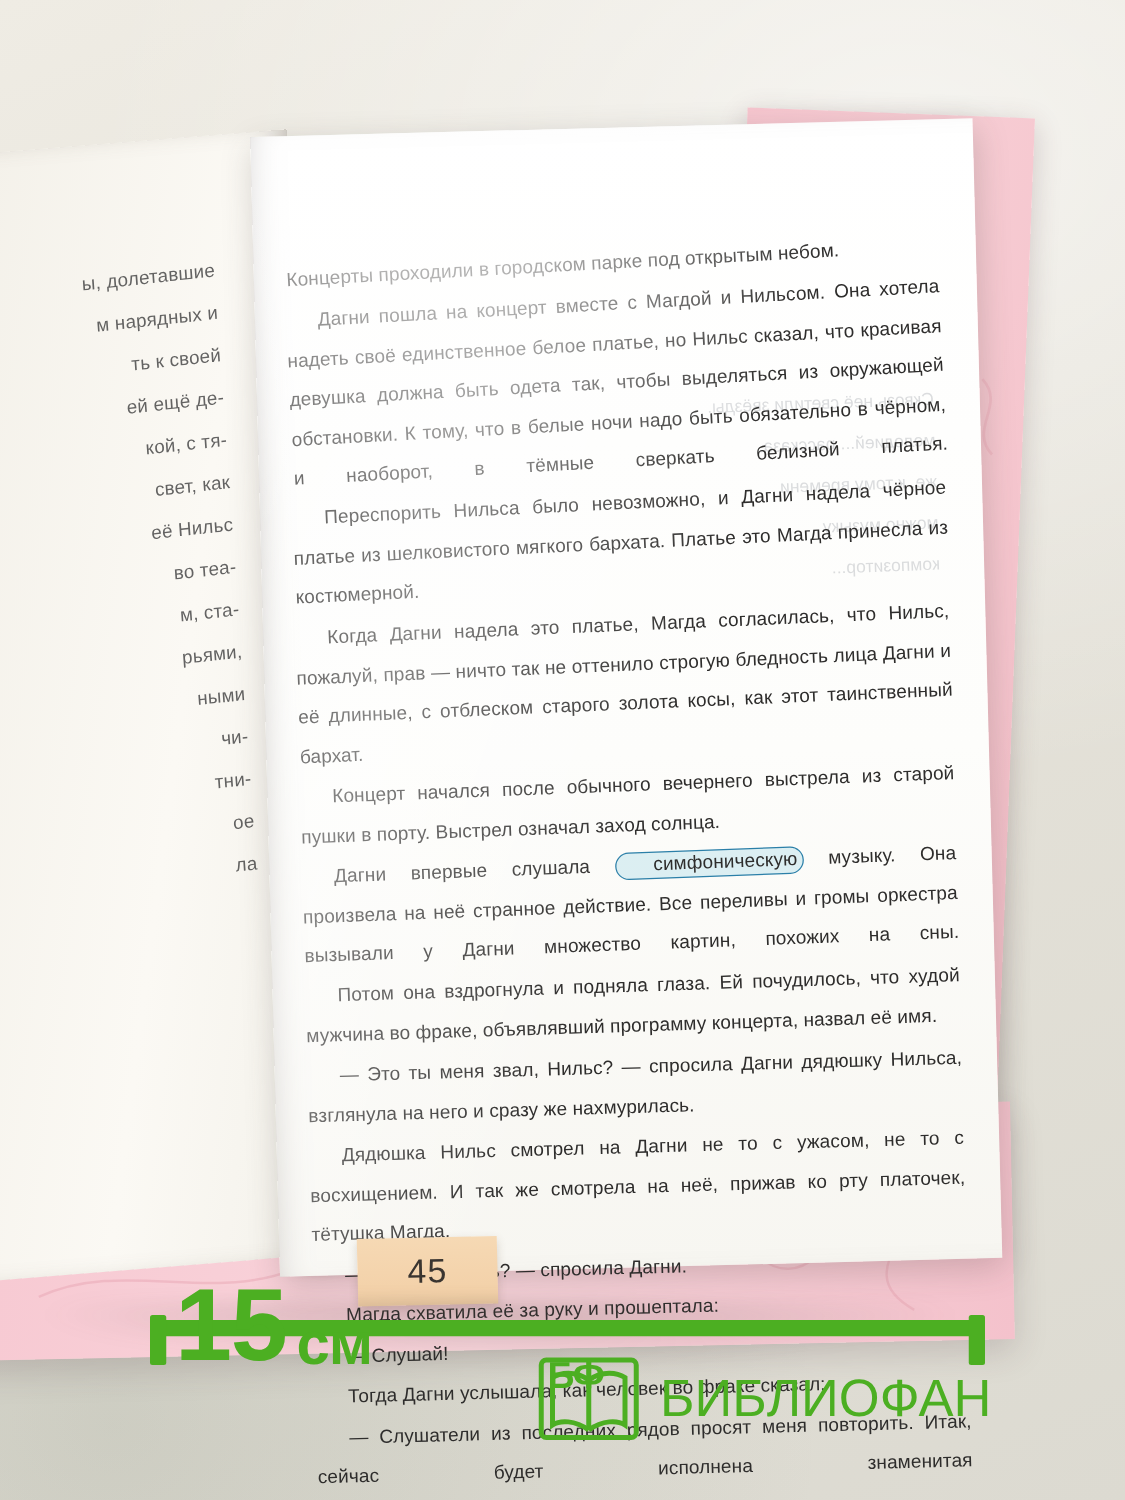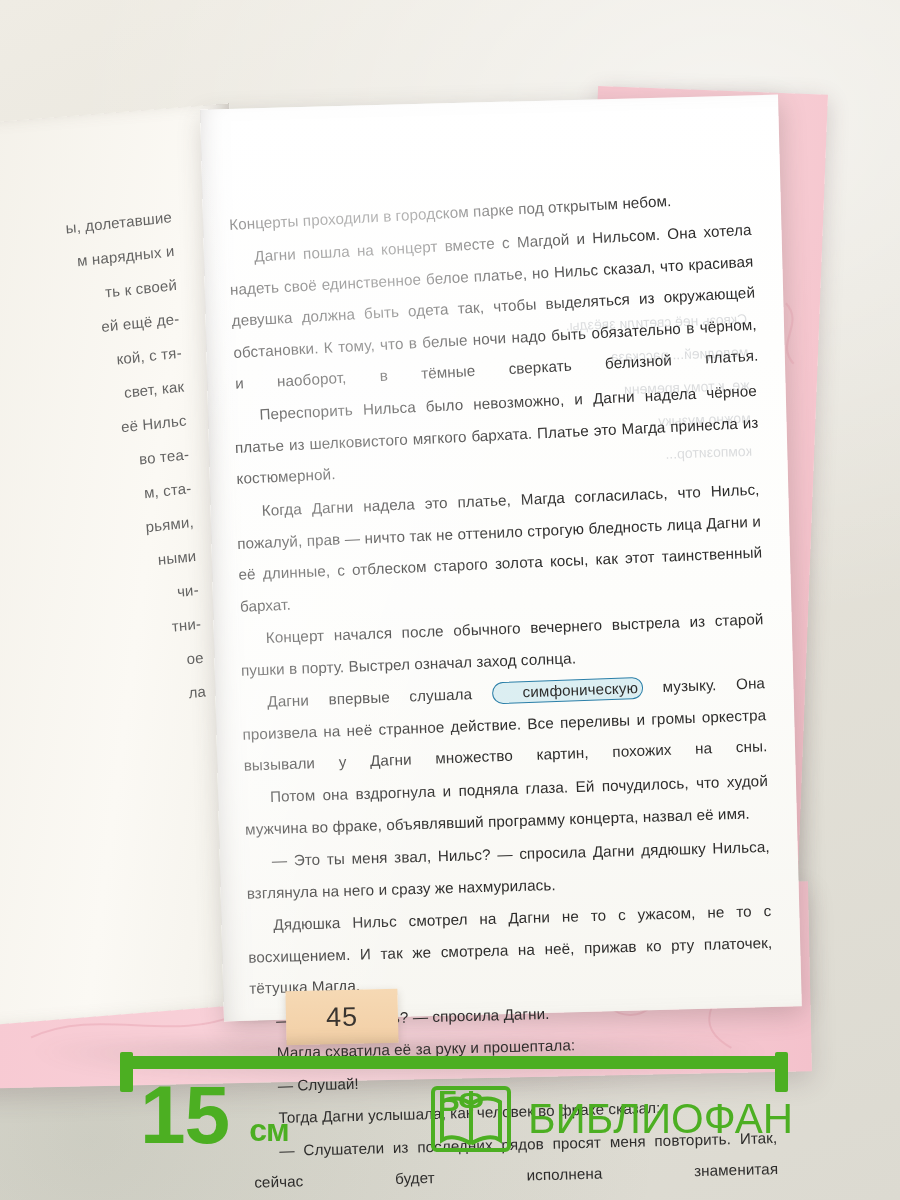--- a/index.html
+++ b/index.html
@@ -231,29 +231,29 @@
     height: 40px;
     background: #4caf22;
     border-radius: 2px;
   }
   .scale .cap.left { left: 0; }
   .scale .cap.right { left: 655px; }
 
   .scale-label {
     position: absolute;
     left: 140px;
-    top: 1078px;
+    top: 1024px;
     display: flex;
     align-items: flex-end;
     color: #4caf22;
     font-weight: bold;
     letter-spacing: -1px;
   }
   .scale-label .num { font-size: 82px; line-height: 74px; }
-  .scale-label .unit { font-size: 32px; line-height: 40px; margin-left: 20px; margin-bottom: 2px; }
+  .scale-label .unit { font-size: 48px; line-height: 40px; margin-left: 8px; margin-bottom: 2px; }
 
   
   .logo {
     position: absolute;
     left: 430px;
     top: 1082px;
     display: flex;
     align-items: center;
     gap: 16px;
   }

